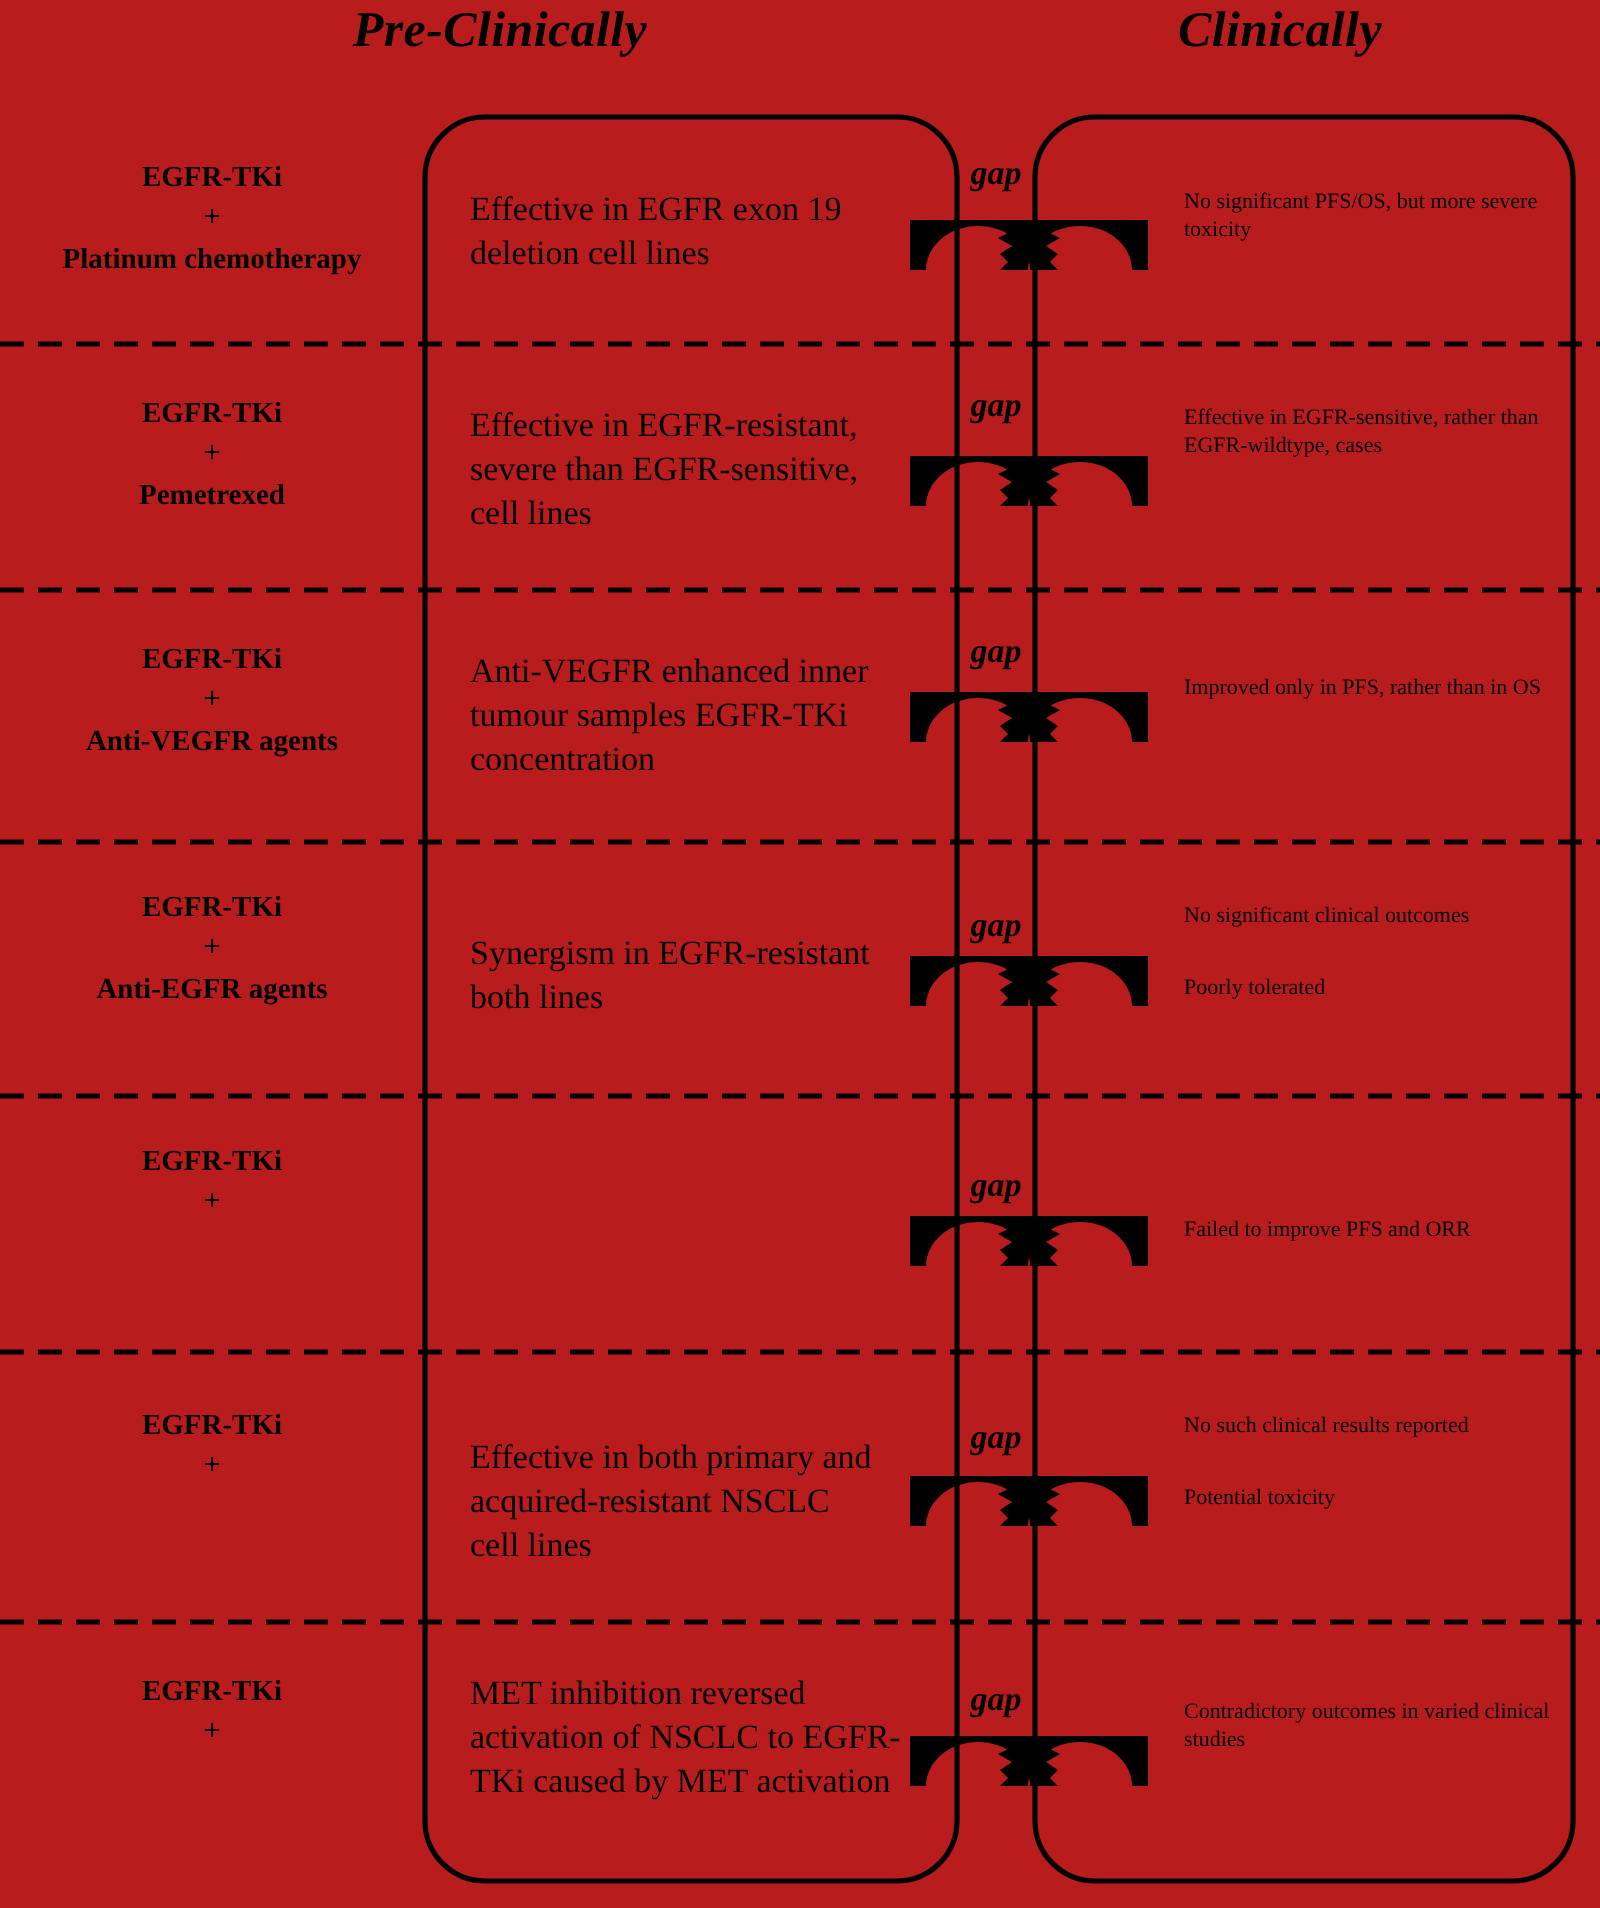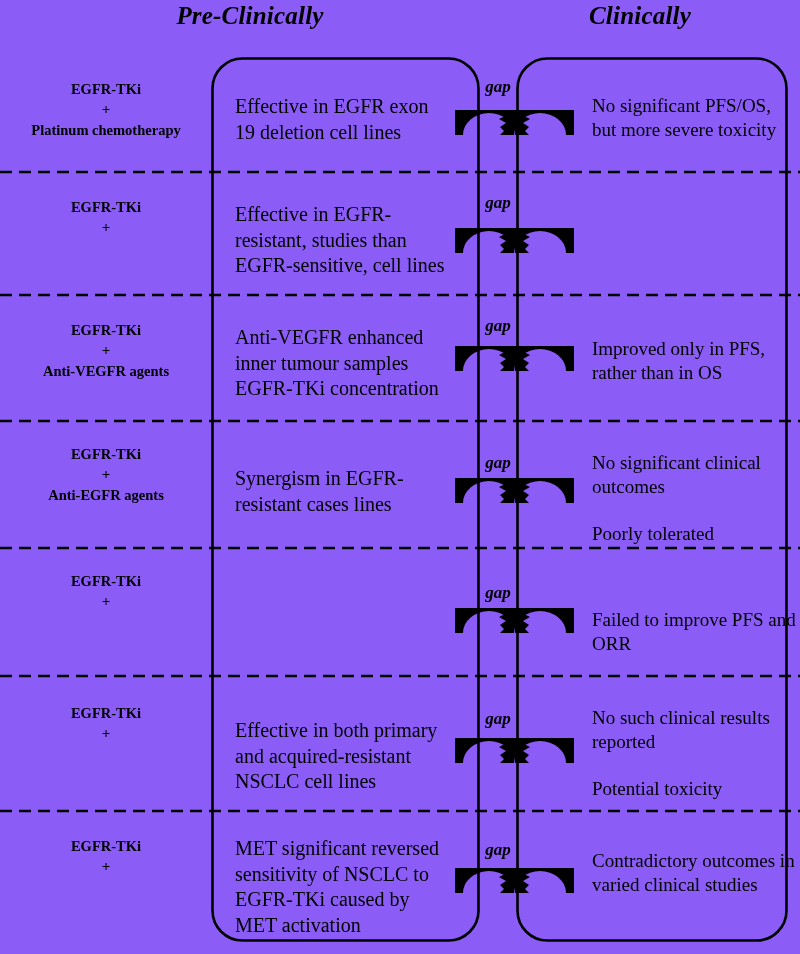--- a/index.html
+++ b/index.html
@@ -10,21 +10,21 @@
   body {
     font-family: "Liberation Serif", "DejaVu Serif", serif;
     color: #000000;
   }
 
   #figure {
     position: relative;
     width: 800px;
     height: 954px;
     overflow: hidden;
-    background: #8b5cf6;
+    background: #b91c1c;
   }
 
   
   .header-title {
     position: absolute;
     top: 2px;
     font-style: italic;
     font-weight: bold;
     font-size: 25px;
     letter-spacing: 0.2px;
@@ -66,29 +66,29 @@
     line-height: 1.05;
   }
   .cell-label .lab-line { display: block; margin: 0; padding: 2px 0; }
   .cell-label .lab-plus { display: block; padding: 3px 0; font-size: 15px; }
 
   
   .cell-pre {
     left: 235px;
     width: 215px;
     text-align: left;
-    font-size: 20px;
+    font-size: 17px;
     line-height: 1.28;
   }
   
   .cell-clin {
     left: 592px;
     width: 205px;
     text-align: left;
-    font-size: 19px;
+    font-size: 11px;
     line-height: 1.28;
   }
   .para { margin: 0; }
   .para + .para { margin-top: 22px; }
 
   
   .gap-label {
     position: absolute;
     width: 60px;
     text-align: center;
@@ -189,23 +189,27 @@
       <div class="cell cell-clin" style="top:36px;">
         <p class="para">No significant PFS/OS, but more severe toxicity</p>
       </div>
       <div class="gap-label" style="left:468px;top:20px;">gap</div>
     </div>
 
     <div class="row" style="top:172px;height:123px;">
       <div class="cell cell-label" style="top:26px;">
         <span class="lab-line">EGFR-TKi</span>
         <span class="lab-plus">+</span>
+        <span class="lab-line">Pemetrexed</span>
       </div>
       <div class="cell cell-pre" style="top:30px;">
-        <p class="para">Effective in EGFR-resistant, studies than EGFR-sensitive, cell lines</p>
+        <p class="para">Effective in EGFR-resistant, severe than EGFR-sensitive, cell lines</p>
+      </div>
+      <div class="cell cell-clin" style="top:30px;">
+        <p class="para">Effective in EGFR-sensitive, rather than EGFR-wildtype, cases</p>
       </div>
       <div class="gap-label" style="left:468px;top:22px;">gap</div>
     </div>
 
     <div class="row" style="top:295px;height:126px;">
       <div class="cell cell-label" style="top:26px;">
         <span class="lab-line">EGFR-TKi</span>
         <span class="lab-plus">+</span>
         <span class="lab-line">Anti-VEGFR agents</span>
       </div>
@@ -218,21 +222,21 @@
       <div class="gap-label" style="left:468px;top:22px;">gap</div>
     </div>
 
     <div class="row" style="top:421px;height:127px;">
       <div class="cell cell-label" style="top:24px;">
         <span class="lab-line">EGFR-TKi</span>
         <span class="lab-plus">+</span>
         <span class="lab-line">Anti-EGFR agents</span>
       </div>
       <div class="cell cell-pre" style="top:45px;">
-        <p class="para">Synergism in EGFR-resistant cases lines</p>
+        <p class="para">Synergism in EGFR-resistant both lines</p>
       </div>
       <div class="cell cell-clin" style="top:30px;width:215px;">
         <p class="para">No significant clinical outcomes</p>
         <p class="para">Poorly tolerated</p>
       </div>
       <div class="gap-label" style="left:468px;top:33px;">gap</div>
     </div>
 
     <div class="row" style="top:548px;height:128px;">
       <div class="cell cell-label" style="top:24px;">
@@ -259,21 +263,21 @@
       </div>
       <div class="gap-label" style="left:468px;top:34px;">gap</div>
     </div>
 
     <div class="row" style="top:811px;height:130px;">
       <div class="cell cell-label" style="top:26px;">
         <span class="lab-line">EGFR-TKi</span>
         <span class="lab-plus">+</span>
       </div>
       <div class="cell cell-pre" style="top:25px;width:218px;">
-        <p class="para">MET significant reversed sensitivity of NSCLC to EGFR-TKi caused by MET activation</p>
+        <p class="para">MET inhibition reversed activation of NSCLC to EGFR-TKi caused by MET activation</p>
       </div>
       <div class="cell cell-clin" style="top:38px;width:208px;">
         <p class="para">Contradictory outcomes in varied clinical studies</p>
       </div>
       <div class="gap-label" style="left:468px;top:30px;">gap</div>
     </div>
 
   </div>
 </div>
 

